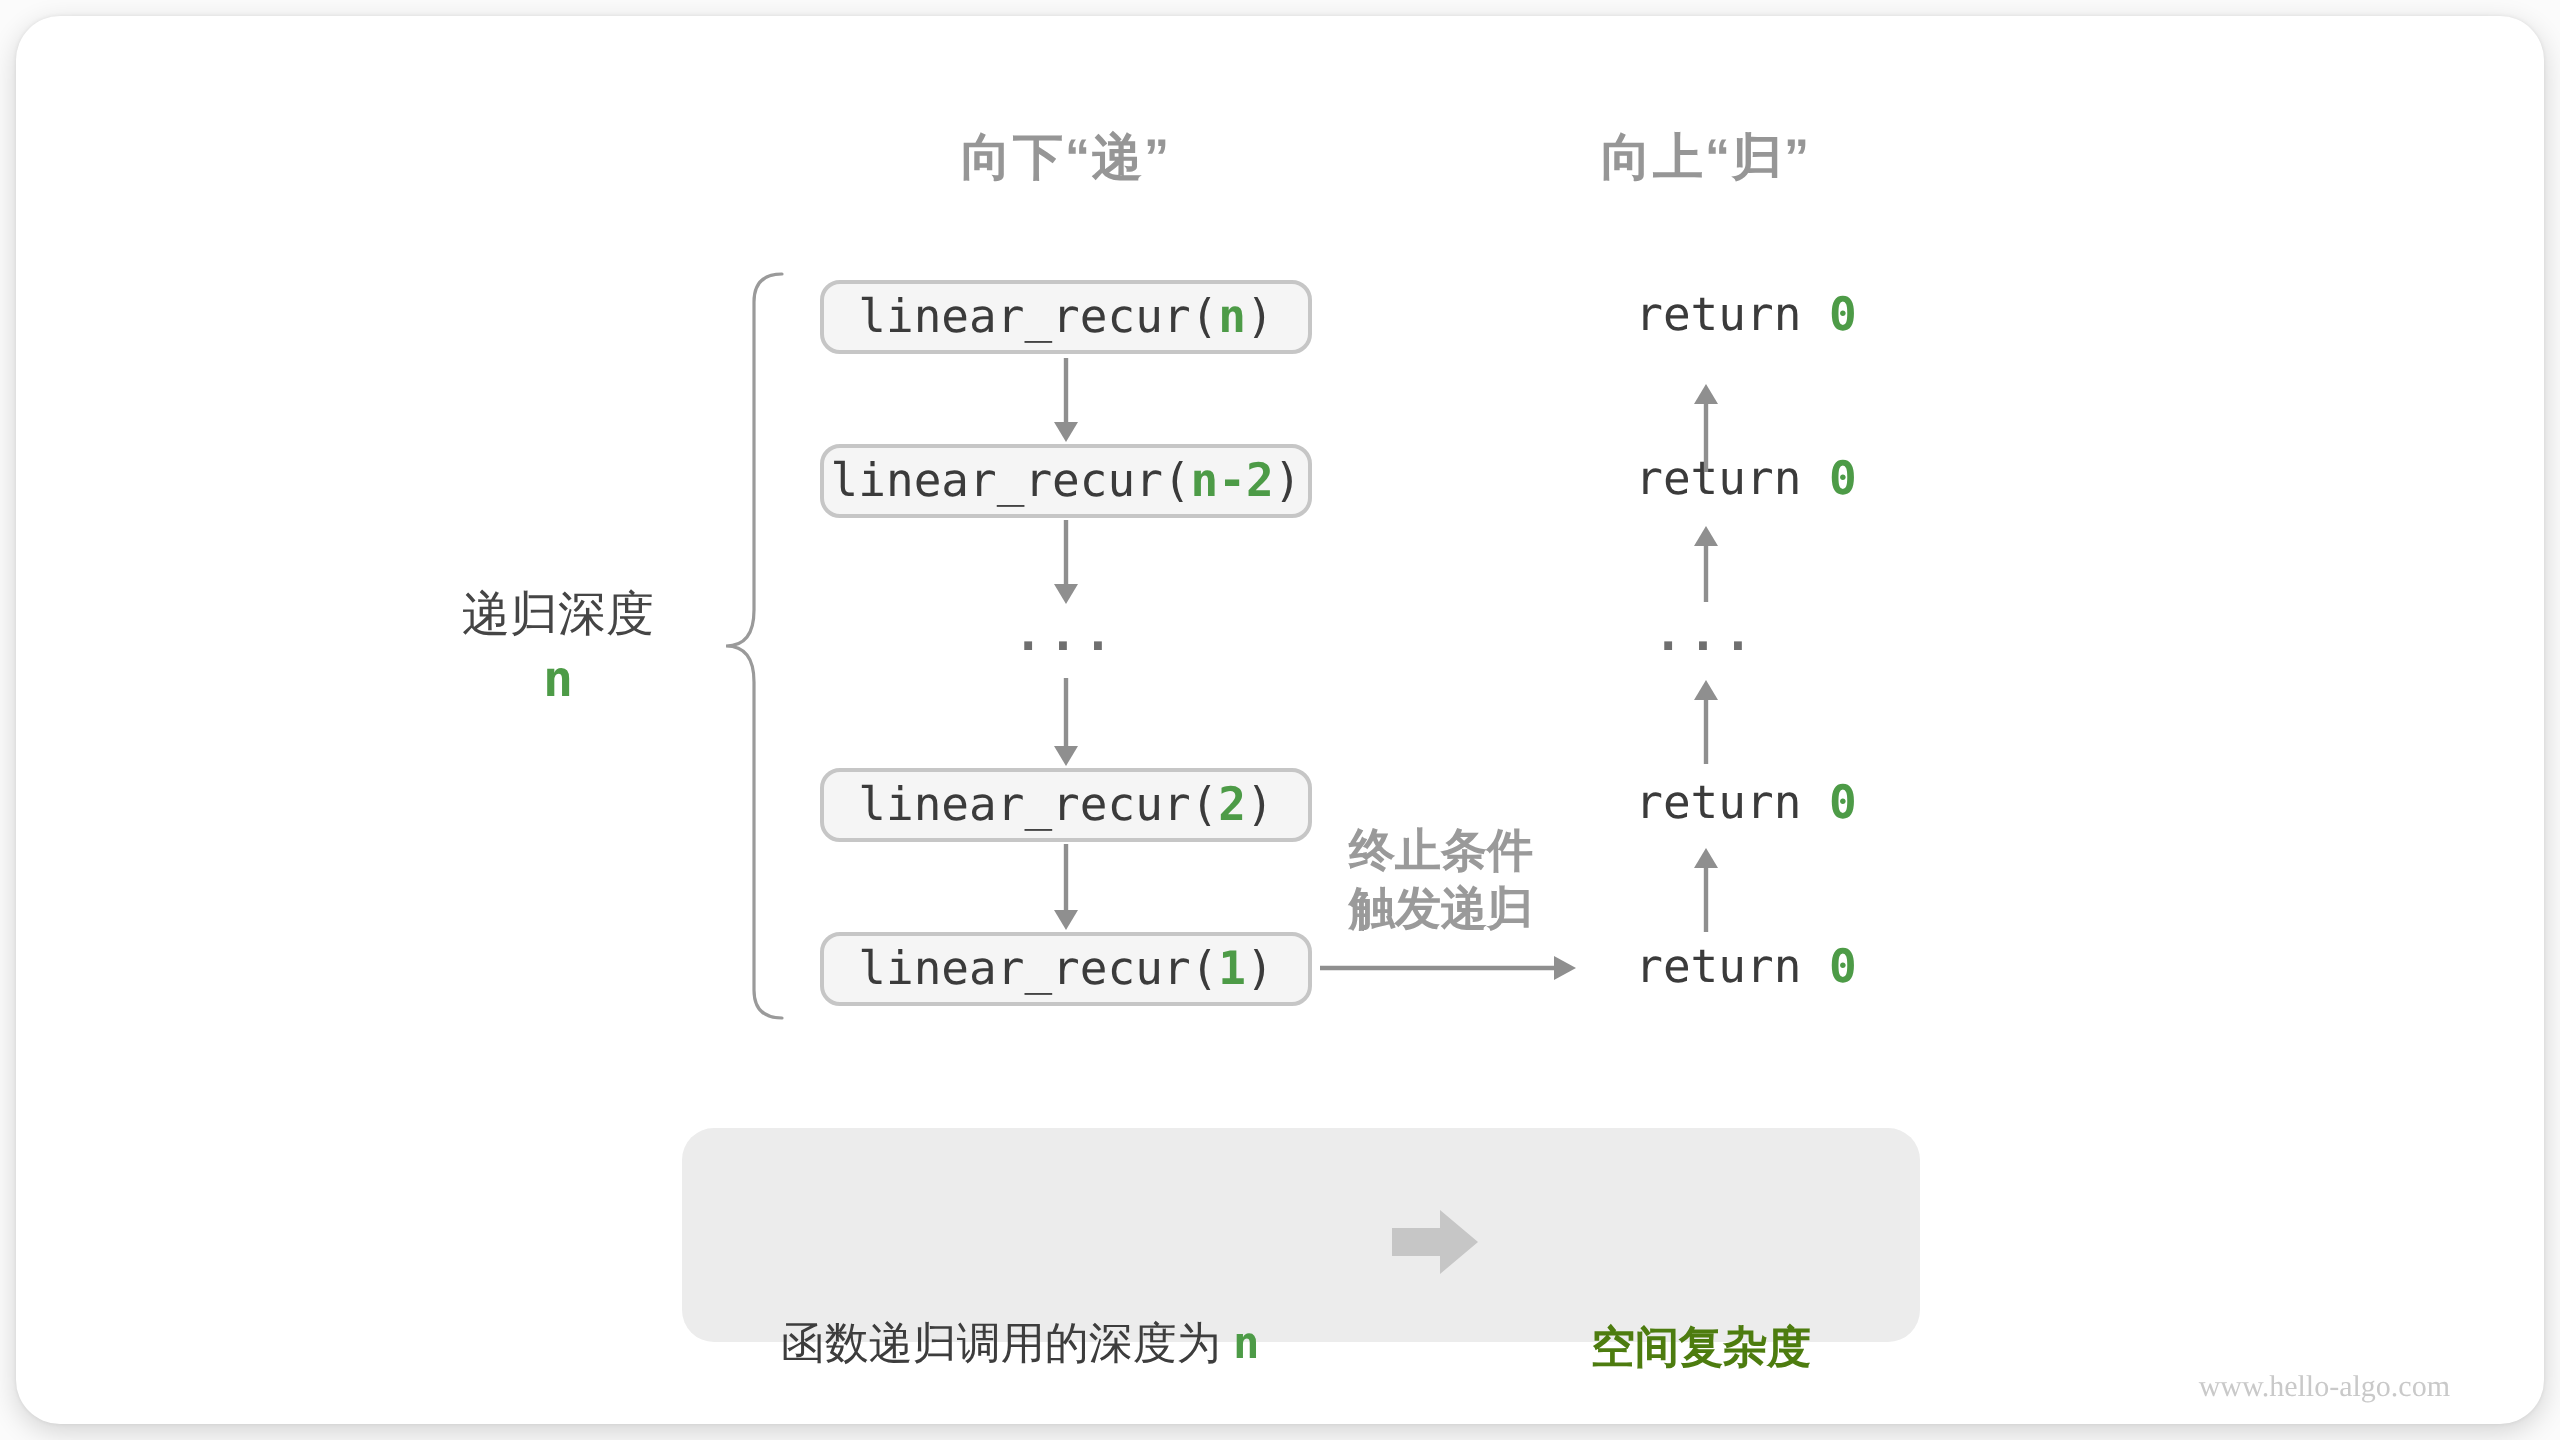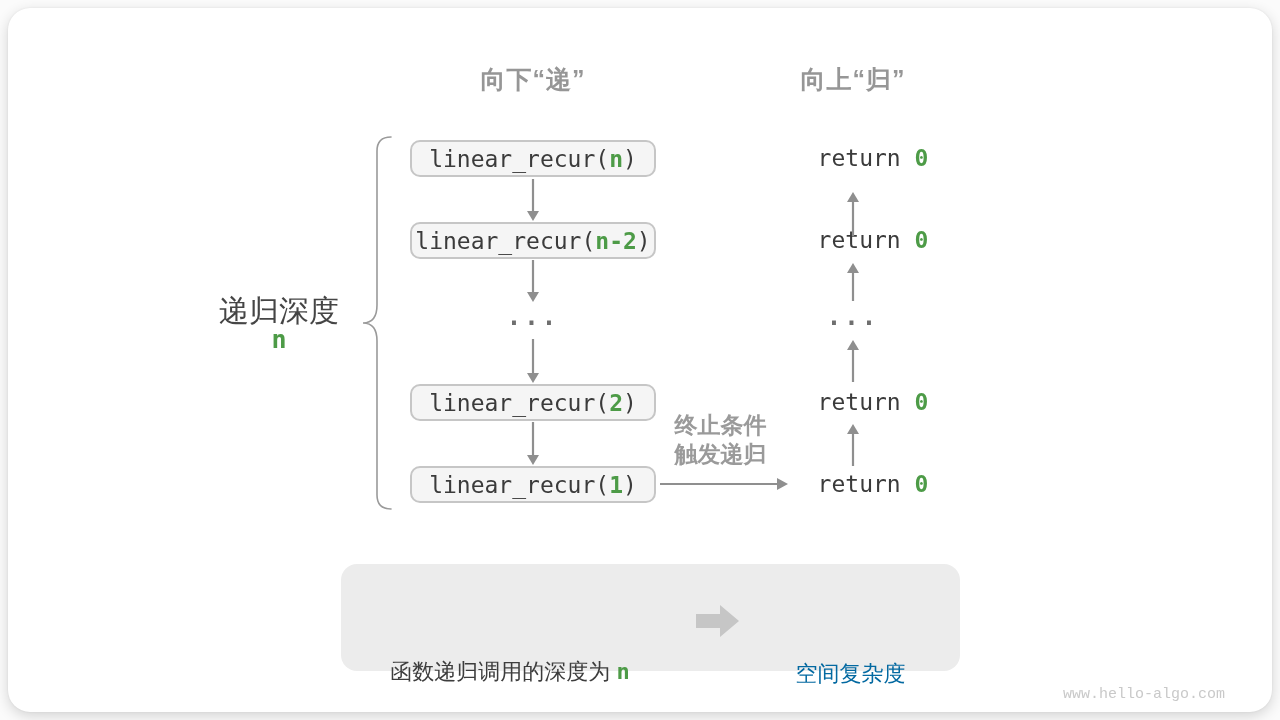--- a/index.html
+++ b/index.html
@@ -31,21 +31,21 @@
     font-size:23px;color:var(--code_text);white-space:pre;
   }
   .return-row .val{color:var(--green);font-weight:bold;}
   .dots{
     height:30px;line-height:26px;text-align:center;
     font-family:"DejaVu Sans Mono","Liberation Mono",monospace;
     font-size:24px;font-weight:bold;color:#6f6f6f;letter-spacing:3px;
   }
   .depth-title{
     left:196px;top:283px;width:150px;text-align:center;
-    font-size:30px;color:var(--label_dark);
+    font-size:24px;color:var(--label_dark);
   }
   .depth-value{
     left:196px;top:317px;width:150px;text-align:center;
     font-family:"DejaVu Sans Mono","Liberation Mono",monospace;
     font-size:25px;font-weight:bold;color:var(--green);
   }
   .trigger-note{
     left:640px;top:403px;width:145px;text-align:center;
     font-size:23px;font-weight:bold;color:var(--note_gray);line-height:29px;
   }
@@ -54,23 +54,23 @@
     background:var(--summary_bg);border-radius:16px;
   }
   .summary-left{
     left:352px;top:574px;width:300px;text-align:center;
     font-size:22px;color:#3d3d3d;line-height:36px;white-space:pre;
   }
   .summary-left .arg{font-family:"DejaVu Sans Mono","Liberation Mono",monospace;color:var(--green);font-weight:bold;}
   .summary-right{
     left:740px;top:573px;width:205px;text-align:center;line-height:37px;white-space:pre;
   }
-  .summary-right .title{font-size:22px;font-weight:normal;color:#0369a1;}
+  .summary-right .title{font-size:22px;font-weight:bold;color:#4d7c0f;}
   .watermark{
-    right:47px;top:678px;font-family:Liberation Mono, monospace;
+    right:47px;top:678px;font-family:Liberation Serif, serif;
     font-size:15px;color:var(--watermark_gray);
   }
   svg{display:block;}
 </style>
 </head>
 <body>
 
 <div class="card">
 
   <div class="abs col-header" style="left:745px;width:200px;">向上“归”</div>

